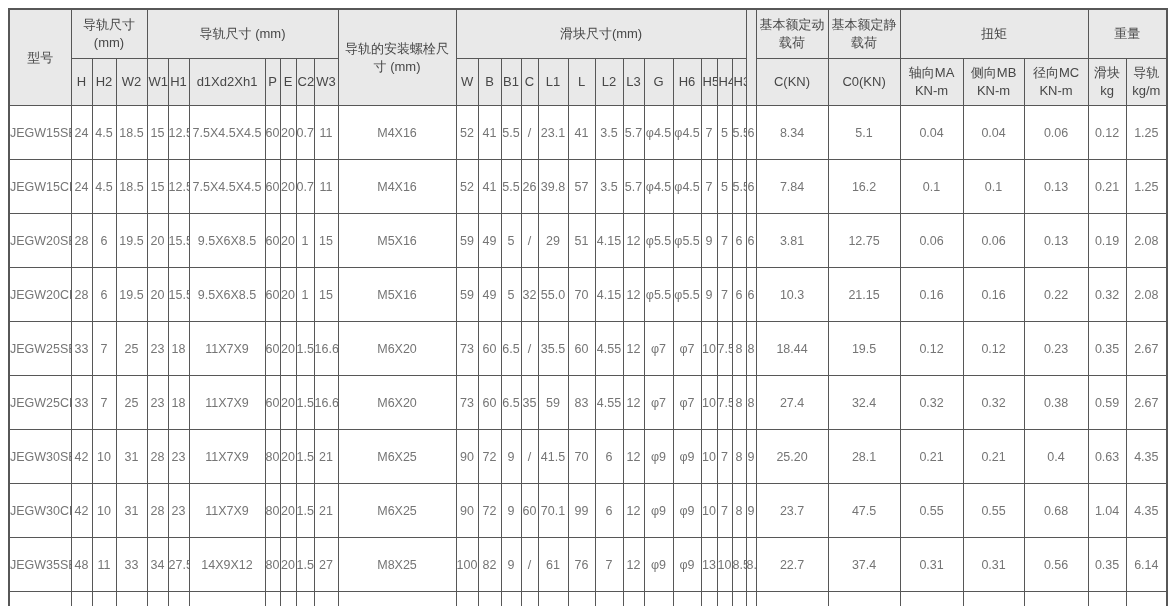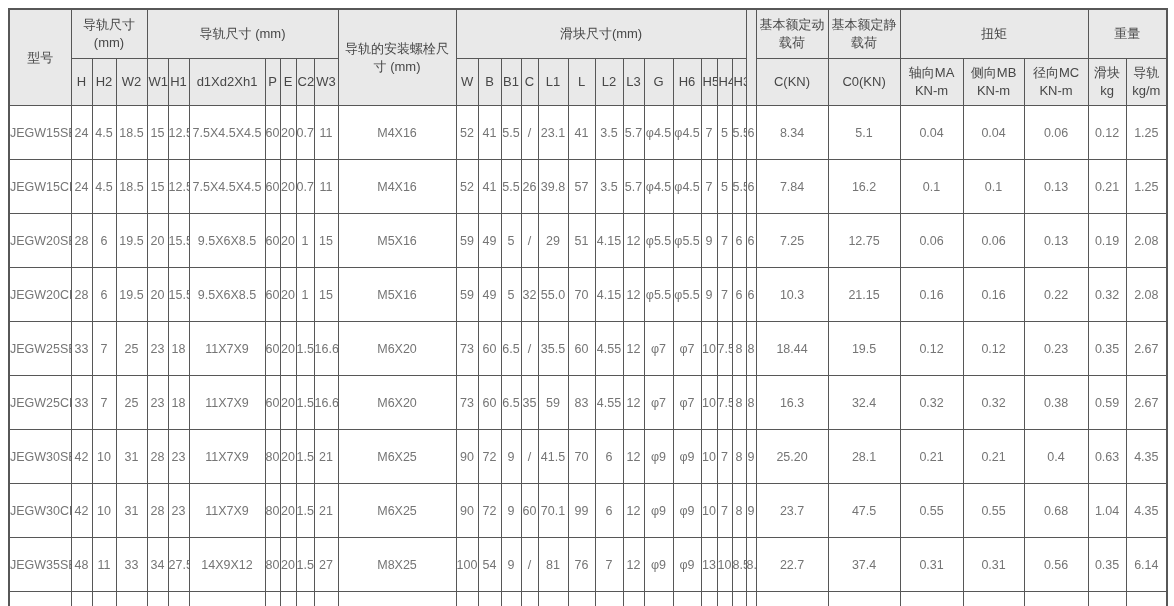--- a/index.html
+++ b/index.html
@@ -216,21 +216,21 @@
           <td>29</td>
           <td>51</td>
           <td>4.15</td>
           <td>12</td>
           <td>φ5.5</td>
           <td>φ5.5</td>
           <td>9</td>
           <td>7</td>
           <td>6</td>
           <td>6</td>
-          <td>7.25</td>
+          <td>3.81</td>
           <td>12.75</td>
           <td>0.06</td>
           <td>0.06</td>
           <td>0.13</td>
           <td>0.19</td>
           <td>2.08</td>
         </tr>
         <tr>
           <td>JEGW20CB</td>
           <td>28</td>
@@ -321,21 +321,21 @@
           <td>59</td>
           <td>83</td>
           <td>4.55</td>
           <td>12</td>
           <td>φ7</td>
           <td>φ7</td>
           <td>10</td>
           <td>7.5</td>
           <td>8</td>
           <td>8</td>
-          <td>16.3</td>
+          <td>27.4</td>
           <td>32.4</td>
           <td>0.32</td>
           <td>0.32</td>
           <td>0.38</td>
           <td>0.59</td>
           <td>2.67</td>
         </tr>
         <tr>
           <td>JEGW30SB</td>
           <td>42</td>
@@ -413,24 +413,24 @@
           <td>33</td>
           <td>34</td>
           <td>27.5</td>
           <td>14X9X12</td>
           <td>80</td>
           <td>20</td>
           <td>1.5</td>
           <td>27</td>
           <td>M8X25</td>
           <td>100</td>
-          <td>54</td>
+          <td>82</td>
           <td>9</td>
           <td>/</td>
-          <td>81</td>
+          <td>61</td>
           <td>76</td>
           <td>7</td>
           <td>12</td>
           <td>φ9</td>
           <td>φ9</td>
           <td>13</td>
           <td>10</td>
           <td>8.5</td>
           <td>8.5</td>
           <td>22.7</td>

